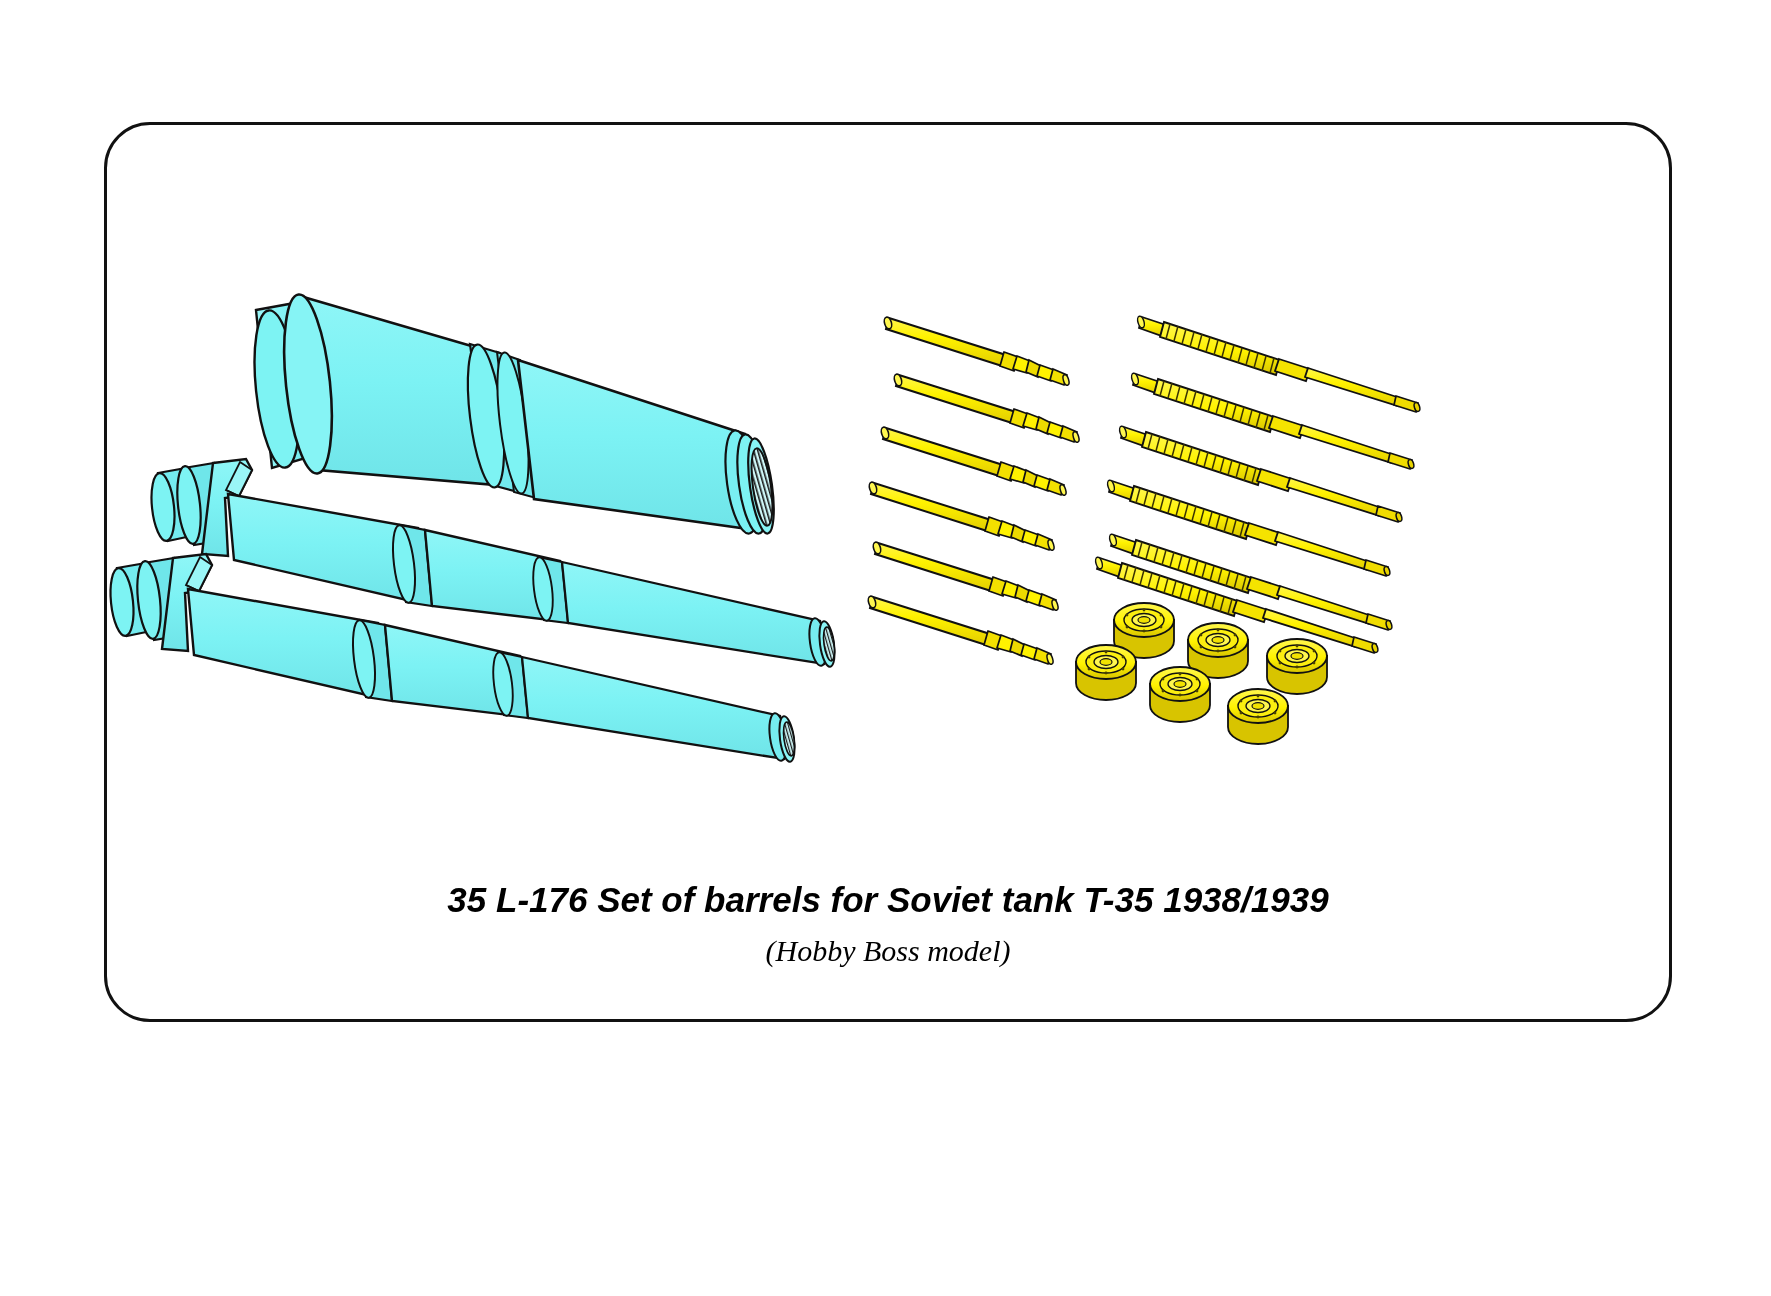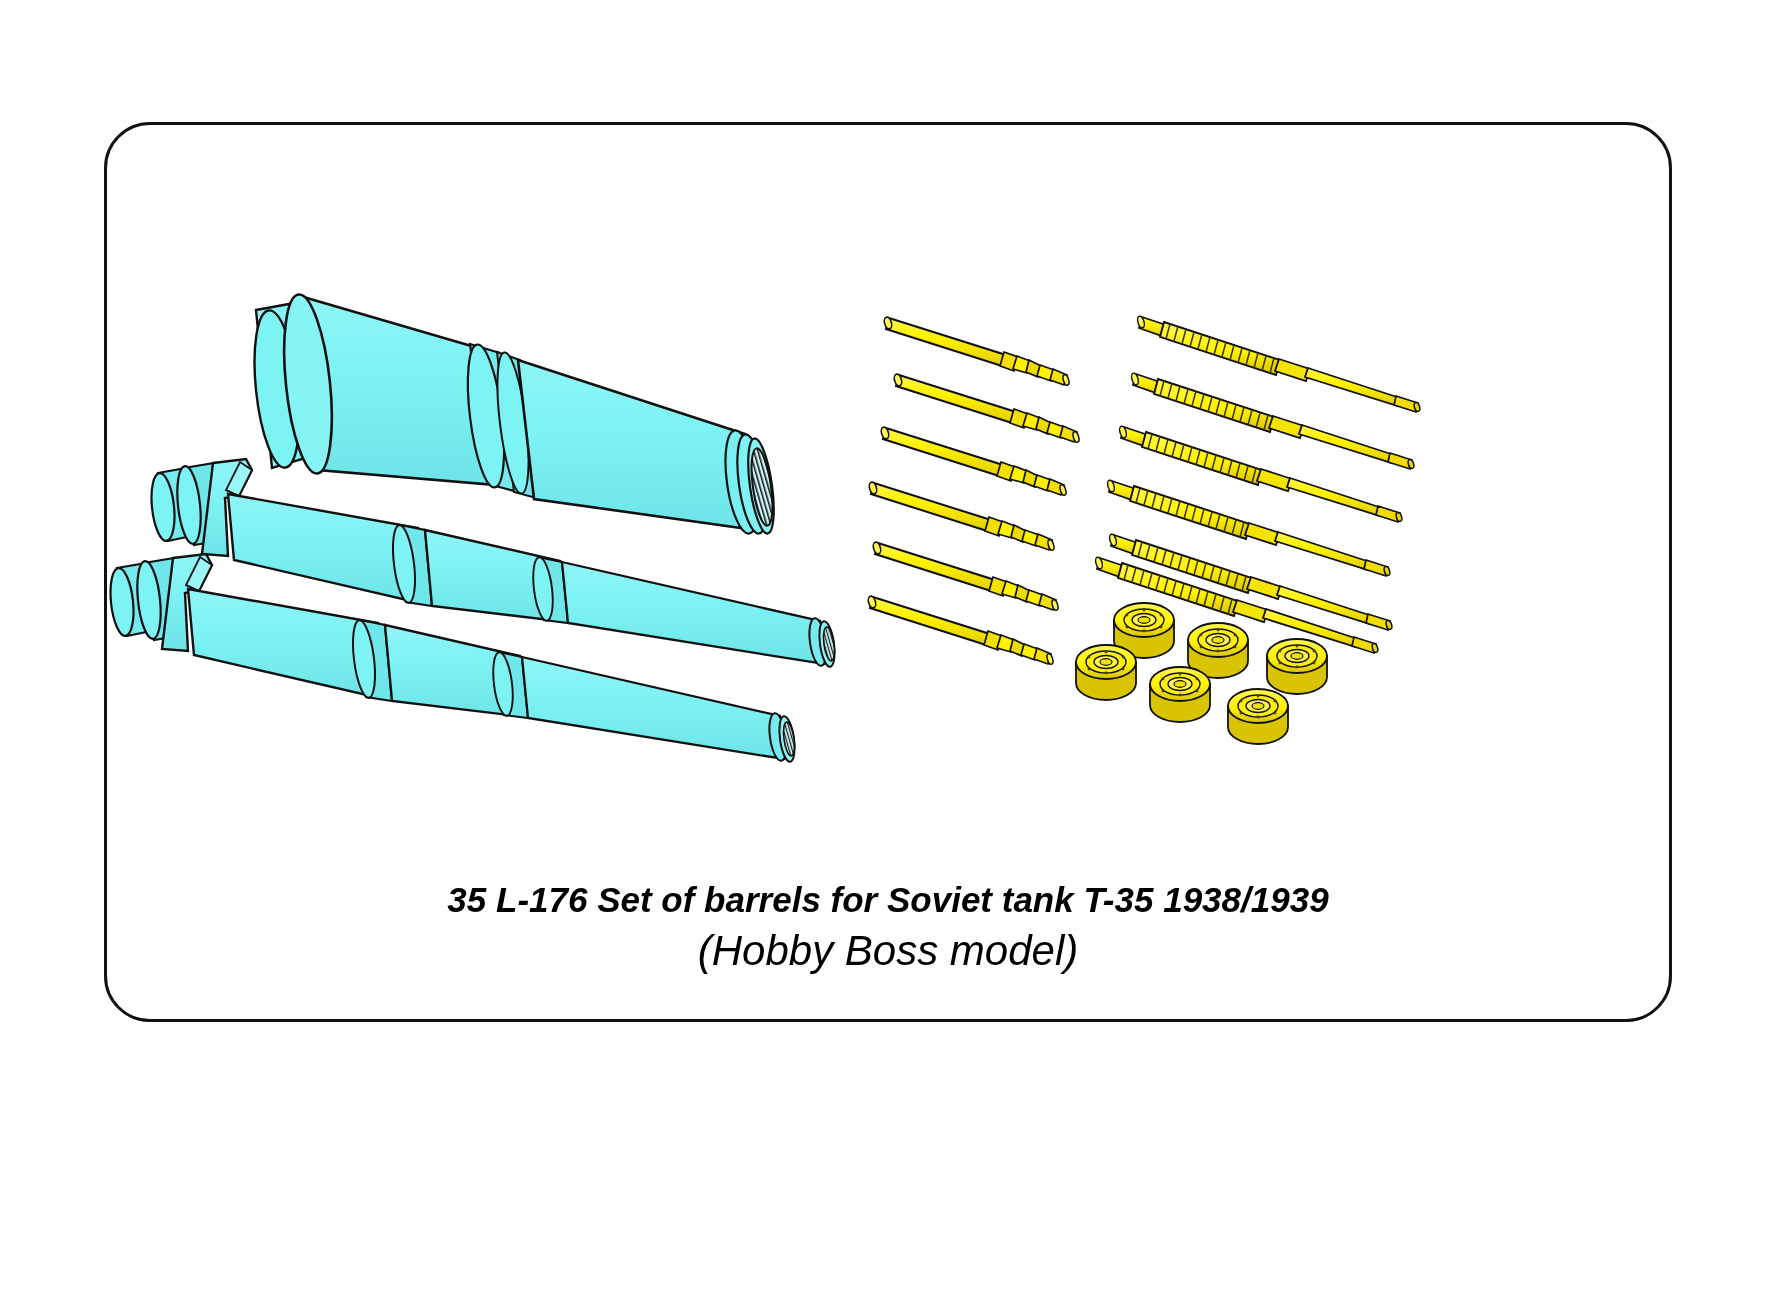--- a/index.html
+++ b/index.html
@@ -56,23 +56,24 @@
   }
   .cap-line1 {
     font-size: 35px;
     line-height: 43px;
   }
   .cap-line2 {
     font-size: 37px;
     line-height: 45px;
   }
   .cap-line3 {
-    font-size: 42px;
+    font-size: 30px;
     line-height: 60px;
     font-weight: normal;
+    font-family: Liberation Serif, serif;
   }
 </style>
 </head>
 <body>
 
 <div id="sheet">
 
   <div class="frame"></div>
 
   <svg id="artwork" viewBox="0 0 1771 1296">

